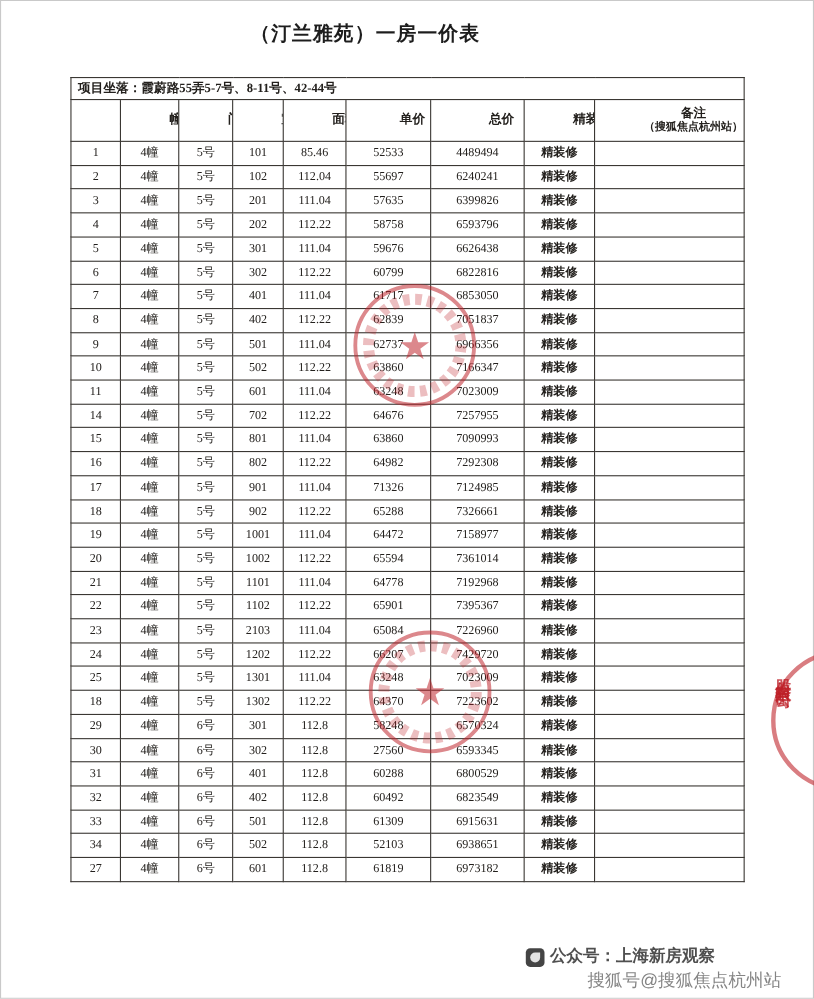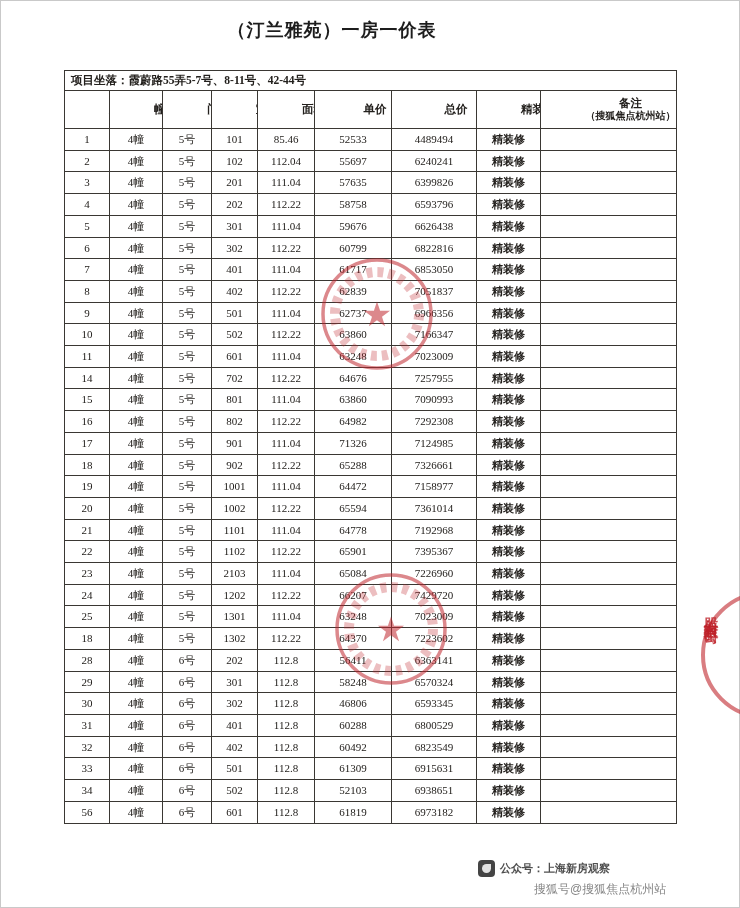--- a/index.html
+++ b/index.html
@@ -73,23 +73,23 @@
     font-weight: bold;
     color: rgba(190, 32, 40, 0.78);
     pointer-events: none;
     filter: blur(0.3px);
   }
 
   
   .wm-account {
     position: absolute;
     left: 478px; top: 860px;
-    display: flex; align-items: center; gap: 5px;
+    display: flex; align-items: flex-end; gap: 5px;
     font-family: "Liberation Sans", sans-serif;
-    font-size: 11px;
+    font-size: 15px;
     font-weight: bold;
     color: rgba(48, 48, 48, 0.85);
     pointer-events: none;
   }
   .wm-logo {
     display: inline-block;
     width: 17px; height: 17px;
     background: rgba(35, 35, 35, 0.85);
     border-radius: 4px;
     position: relative;
@@ -99,21 +99,21 @@
     position: absolute;
     left: 4px; top: 4px;
     width: 9px; height: 9px;
     border-radius: 50% 0 50% 50%;
     background: rgba(255,255,255,0.85);
   }
   .wm-sohu {
     position: absolute;
     left: 534px; top: 881px;
     font-family: "Liberation Sans", sans-serif;
-    font-size: 12px;
+    font-size: 16px;
     color: rgba(125, 125, 125, 0.95);
     text-shadow: 0 0 3px rgba(255,255,255,0.9);
     pointer-events: none;
   }
 </style>
 </head>
 <body>
 
 <div class="page-title">（汀兰雅苑）一房一价表</div>
 
@@ -407,48 +407,37 @@
         <td class="c1">4幢</td>
         <td class="c2">5号</td>
         <td class="c3">1302</td>
         <td class="c4">112.22</td>
         <td class="c5">64370</td>
         <td class="c6">7223602</td>
         <td class="c7">精装修</td>
         <td class="c8"></td>
       </tr>
       <tr>
-        <td class="c0">28</td>
-        <td class="c1">4幢</td>
-        <td class="c2">6号</td>
-        <td class="c3">202</td>
-        <td class="c4">112.8</td>
-        <td class="c5">56411</td>
-        <td class="c6">6363141</td>
-        <td class="c7">精装修</td>
-        <td class="c8"></td>
-      </tr>
-      <tr>
         <td class="c0">29</td>
         <td class="c1">4幢</td>
         <td class="c2">6号</td>
         <td class="c3">301</td>
         <td class="c4">112.8</td>
         <td class="c5">58248</td>
         <td class="c6">6570324</td>
         <td class="c7">精装修</td>
         <td class="c8"></td>
       </tr>
       <tr>
         <td class="c0">30</td>
         <td class="c1">4幢</td>
         <td class="c2">6号</td>
         <td class="c3">302</td>
         <td class="c4">112.8</td>
-        <td class="c5">46806</td>
+        <td class="c5">27560</td>
         <td class="c6">6593345</td>
         <td class="c7">精装修</td>
         <td class="c8"></td>
       </tr>
       <tr>
         <td class="c0">31</td>
         <td class="c1">4幢</td>
         <td class="c2">6号</td>
         <td class="c3">401</td>
         <td class="c4">112.8</td>
@@ -484,21 +473,21 @@
         <td class="c1">4幢</td>
         <td class="c2">6号</td>
         <td class="c3">502</td>
         <td class="c4">112.8</td>
         <td class="c5">52103</td>
         <td class="c6">6938651</td>
         <td class="c7">精装修</td>
         <td class="c8"></td>
       </tr>
       <tr>
-        <td class="c0">56</td>
+        <td class="c0">27</td>
         <td class="c1">4幢</td>
         <td class="c2">6号</td>
         <td class="c3">601</td>
         <td class="c4">112.8</td>
         <td class="c5">61819</td>
         <td class="c6">6973182</td>
         <td class="c7">精装修</td>
         <td class="c8"></td>
       </tr>
     </tbody>

